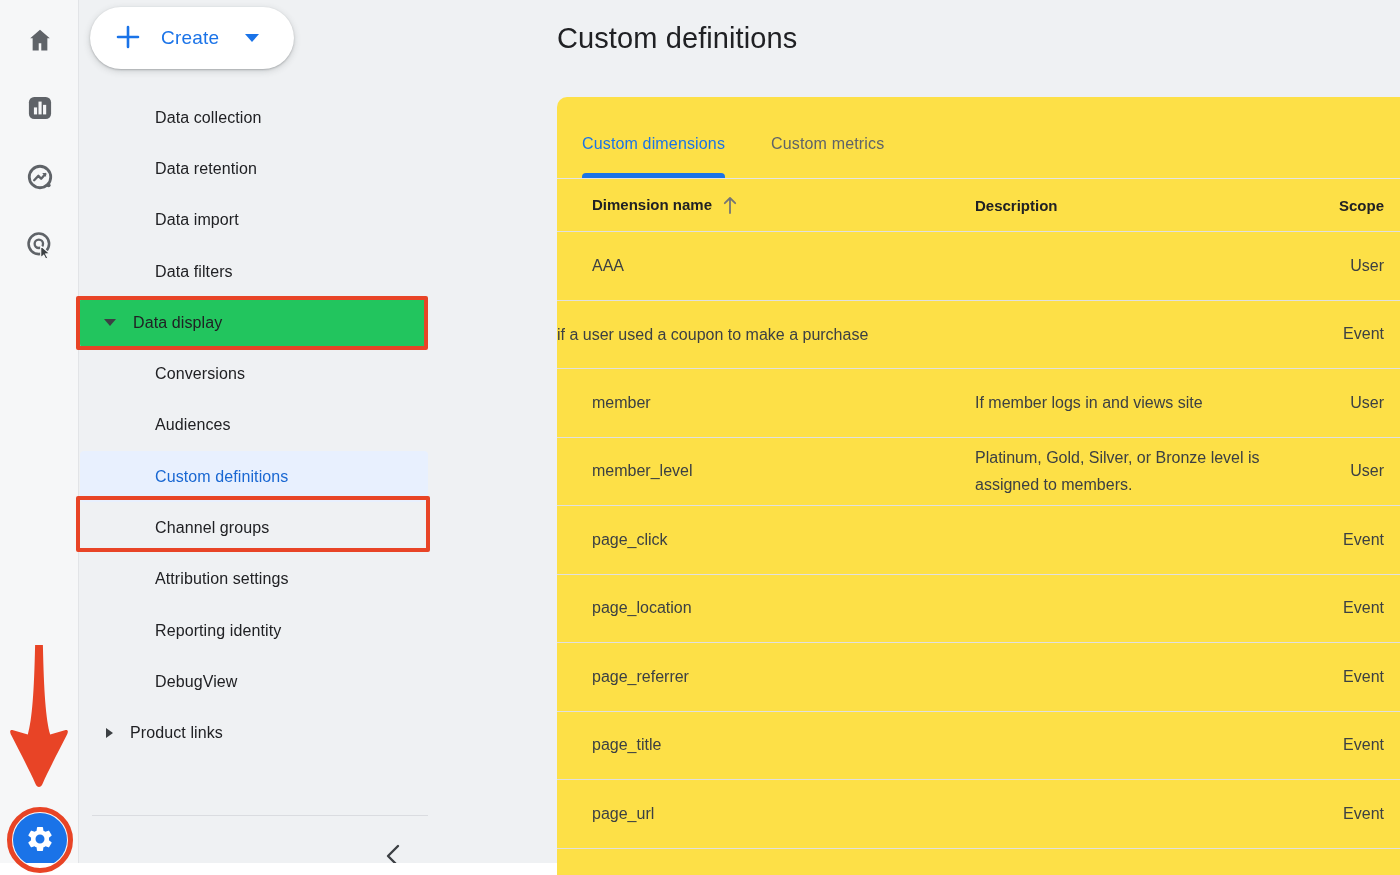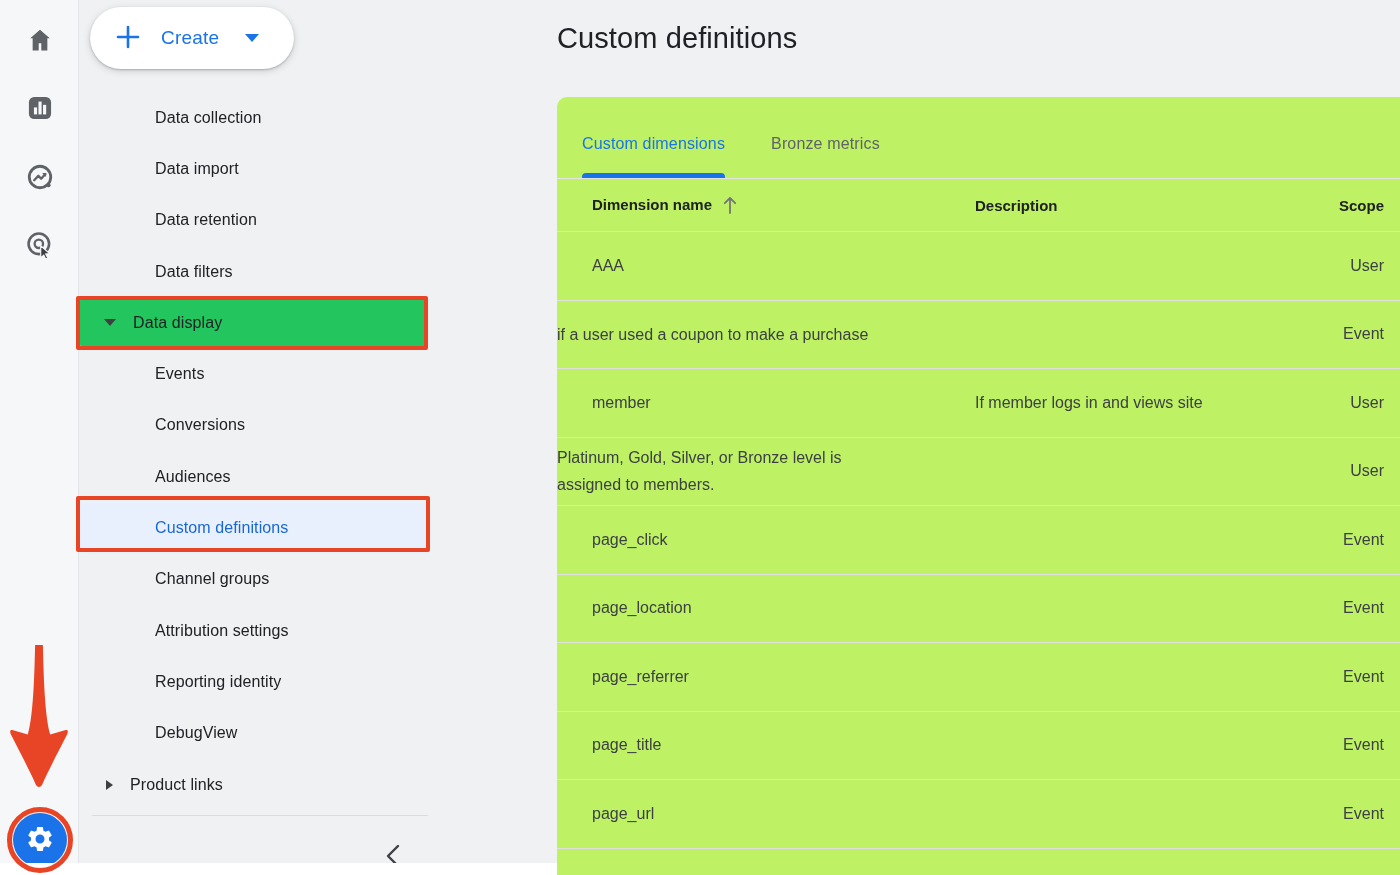--- a/index.html
+++ b/index.html
@@ -36,21 +36,21 @@
   .caret-right { width:0; height:0; margin-left:26px; border-top:5.5px solid transparent;
                  border-bottom:5.5px solid transparent; border-left:7px solid #3c4043; }
   .nav-item.selected { background:#22c55e; }
   .nav-item.active { background:#e8f0fe; }
   .nav-item.active .nav-label { color:#1967d2; }
   .nav-divider { position:absolute; left:92px; top:815px; width:336px; height:1px; background:#dadce0; }
   .collapse-btn { position:absolute; left:383px; top:844px; width:20px; height:24px; cursor:pointer; }
 
   
   .page-title { position:absolute; left:557px; top:22px; font-size:29px; font-weight:400; color:#202124; letter-spacing:.1px; }
-  .card { position:absolute; left:557px; top:97px; width:843px; height:778px; background:#bef264; border-top-left-radius:10px; }
+  .card { position:absolute; left:557px; top:97px; width:843px; height:778px; background:#fde047; border-top-left-radius:10px; }
 
   .tabs { display:flex; height:82px; border-bottom:1px solid #e3e4e6; padding-left:25px; }
   .tab { position:relative; height:100%; display:flex; align-items:center; padding-top:12px; cursor:pointer;
          font-size:16px; font-weight:500; color:#5f6368; letter-spacing:.15px; }
   .tab + .tab { margin-left:46px; }
   .tab.active { color:#1a73e8; }
   .tab-underline { position:absolute; left:0; right:0; bottom:0; height:5px; background:#1a73e8; border-radius:4px 4px 0 0; }
 
   .thead { display:flex; align-items:center; height:53px; border-bottom:1px solid #e0e0e0; }
   .th { font-size:15px; font-weight:700; color:#202124; }
@@ -124,34 +124,31 @@
     </span>
     <span class="create-label">Create</span>
     <span class="create-caret"></span>
   </button>
 
   <nav class="nav">
       <div class="nav-item lvl1">
         <span class="nav-label">Data collection</span>
       </div>
       <div class="nav-item lvl1">
+        <span class="nav-label">Data retention</span>
+      </div>
+      <div class="nav-item lvl1">
         <span class="nav-label">Data import</span>
-      </div>
-      <div class="nav-item lvl1">
-        <span class="nav-label">Data retention</span>
       </div>
       <div class="nav-item lvl1">
         <span class="nav-label">Data filters</span>
       </div>
       <div class="nav-item lvl0 selected">
         <span class="caret-down"></span>
         <span class="nav-label">Data display</span>
-      </div>
-      <div class="nav-item lvl1">
-        <span class="nav-label">Events</span>
       </div>
       <div class="nav-item lvl1">
         <span class="nav-label">Conversions</span>
       </div>
       <div class="nav-item lvl1">
         <span class="nav-label">Audiences</span>
       </div>
       <div class="nav-item lvl1 active">
         <span class="nav-label">Custom definitions</span>
       </div>
@@ -183,21 +180,21 @@
 
   <h1 class="page-title">Custom definitions</h1>
 
   <main class="card">
     <div class="tabs">
       <div class="tab active">
         <span>Custom dimensions</span>
         <span class="tab-underline"></span>
       </div>
       <div class="tab">
-        <span>Bronze metrics</span>
+        <span>Custom metrics</span>
       </div>
     </div>
 
     <div class="thead">
       <div class="c-name">
         <span class="th">Dimension name</span>
         <span class="sort-icon">
           <svg viewBox="0 0 16 18" width="16" height="18">
               <path d="M8 17V3M8 2 2.8 7.2M8 2l5.2 5.2" fill="none" stroke="#757575" stroke-width="1.8" stroke-linecap="round" stroke-linejoin="round"></path>
             </svg>
@@ -216,20 +213,21 @@
         <div class="trow">
           <div class="c-desc">if a user used a coupon to make a purchase</div>
           <div class="c-scope">Event</div>
         </div>
         <div class="trow">
           <div class="c-name">member</div>
           <div class="c-desc">If member logs in and views site</div>
           <div class="c-scope">User</div>
         </div>
         <div class="trow">
+          <div class="c-name">member_level</div>
           <div class="c-desc">Platinum, Gold, Silver, or Bronze level is assigned to members.</div>
           <div class="c-scope">User</div>
         </div>
         <div class="trow">
           <div class="c-name">page_click</div>
           <div class="c-desc"></div>
           <div class="c-scope">Event</div>
         </div>
         <div class="trow">
           <div class="c-name">page_location</div>

